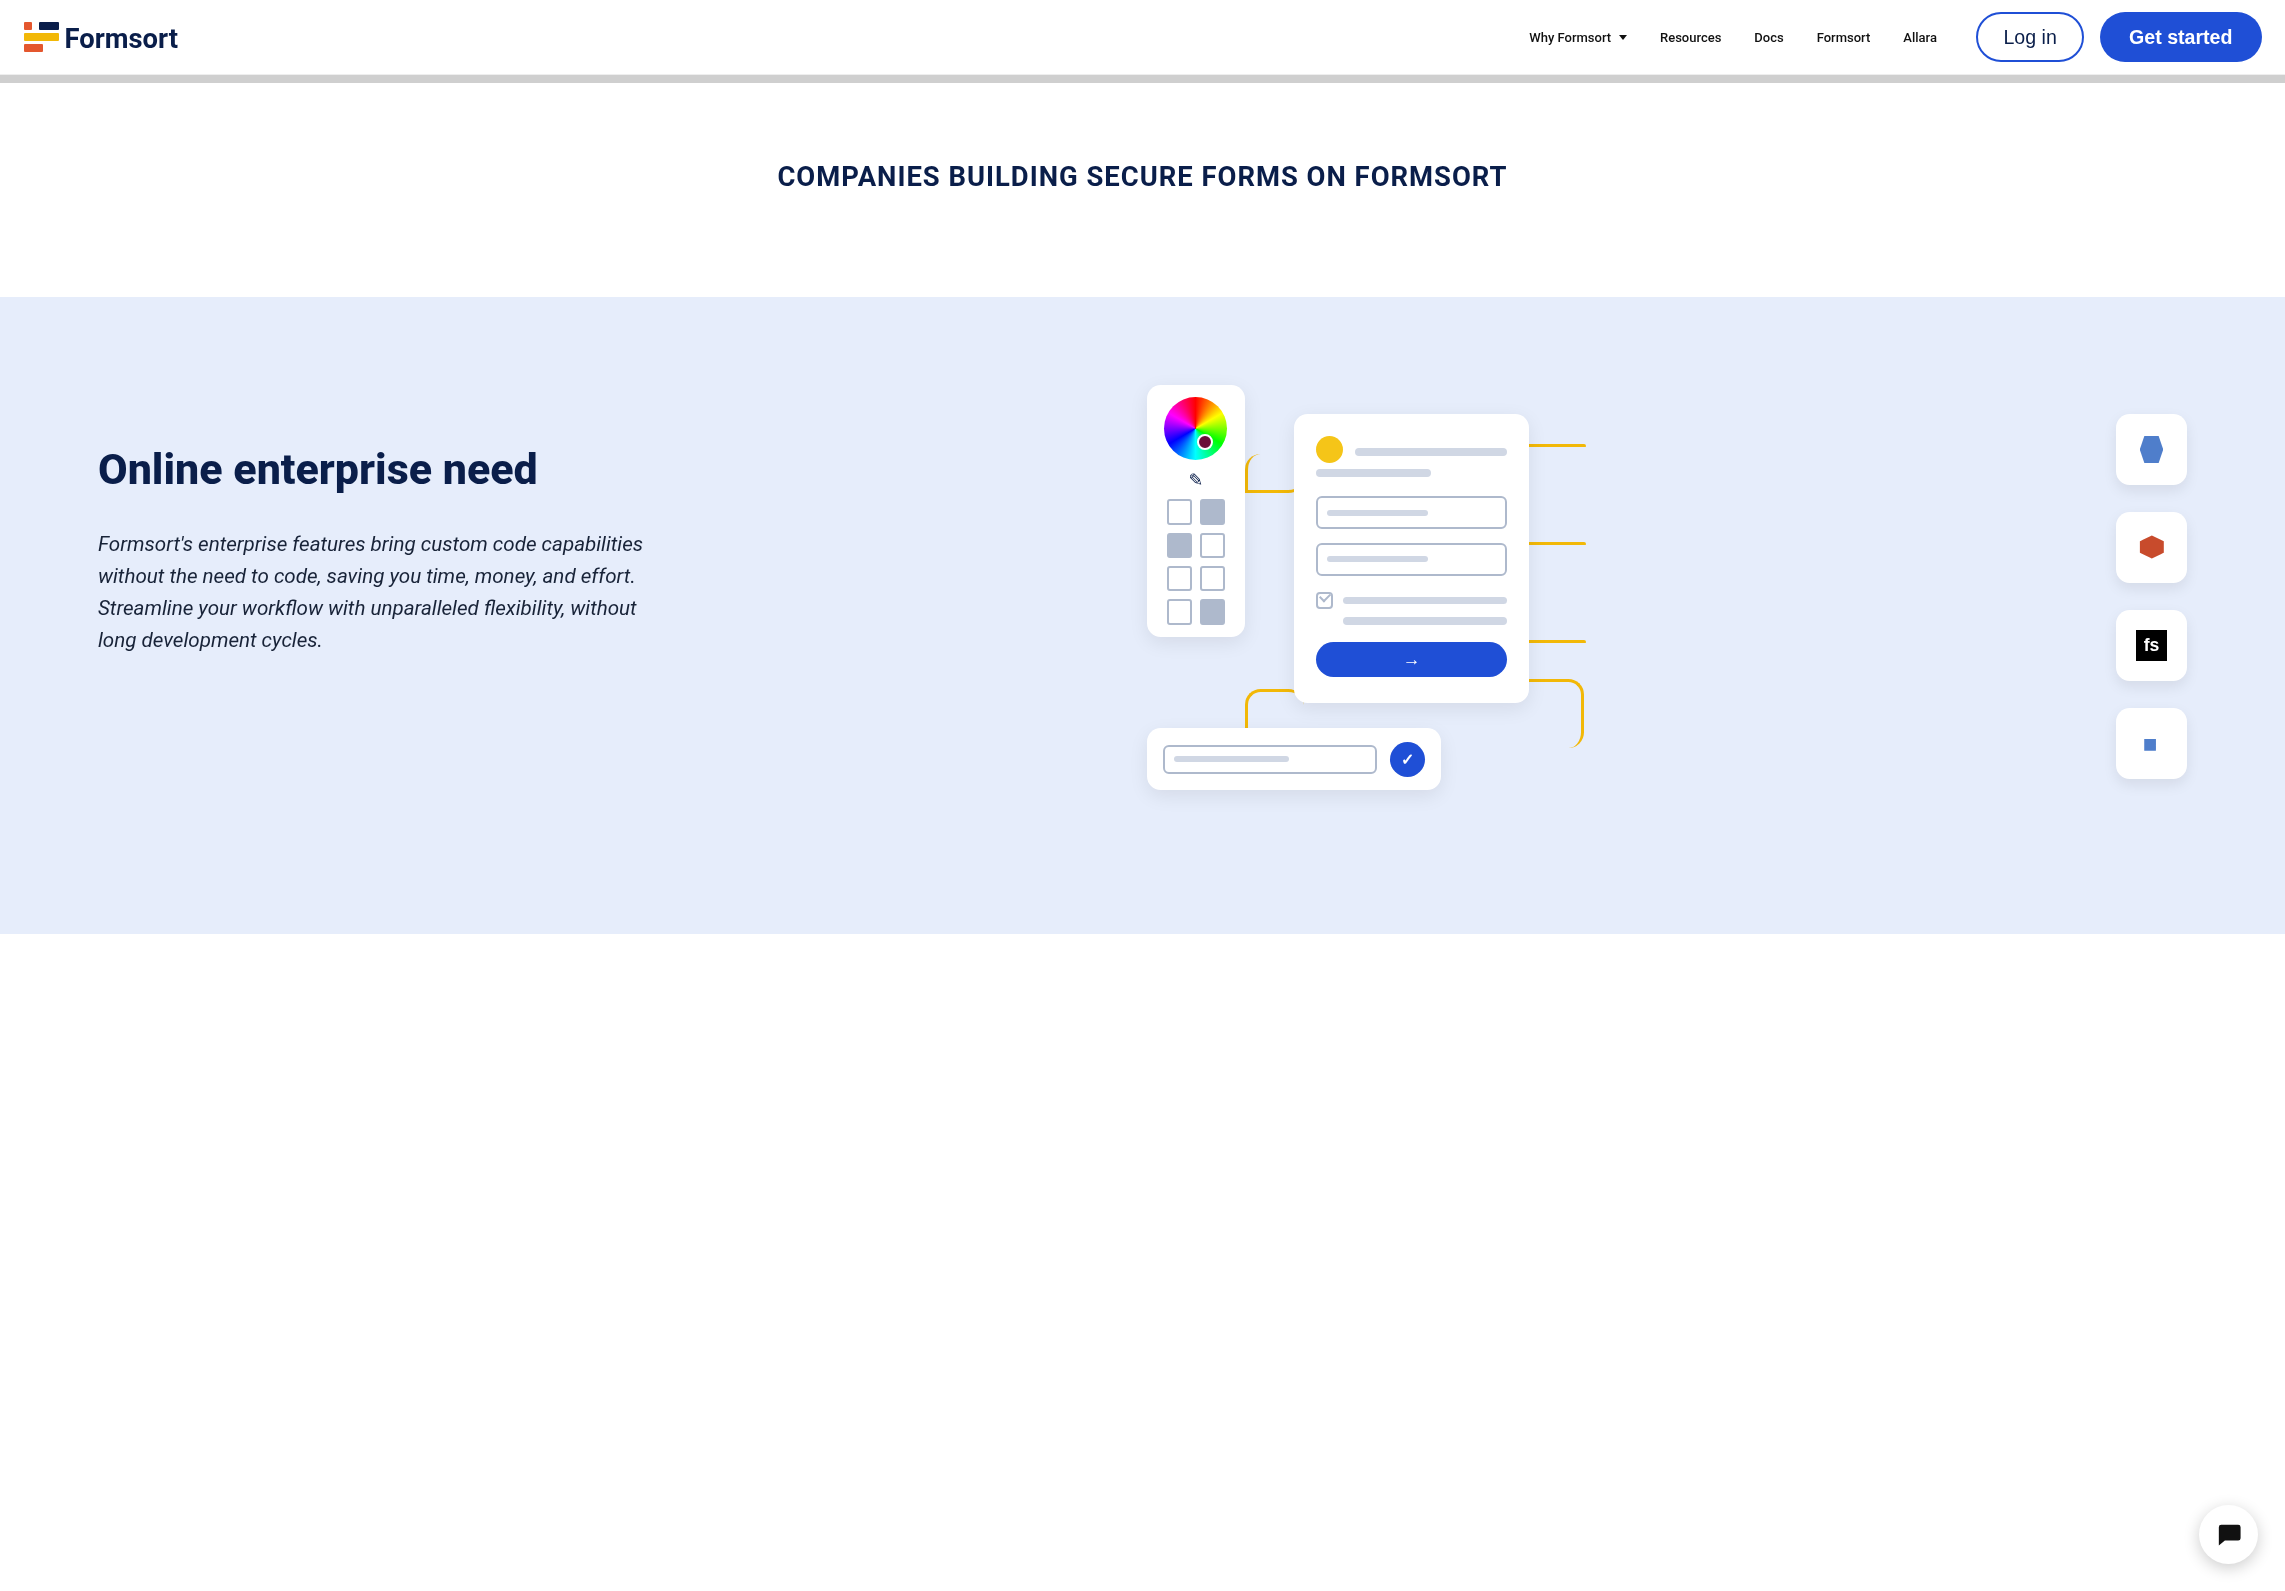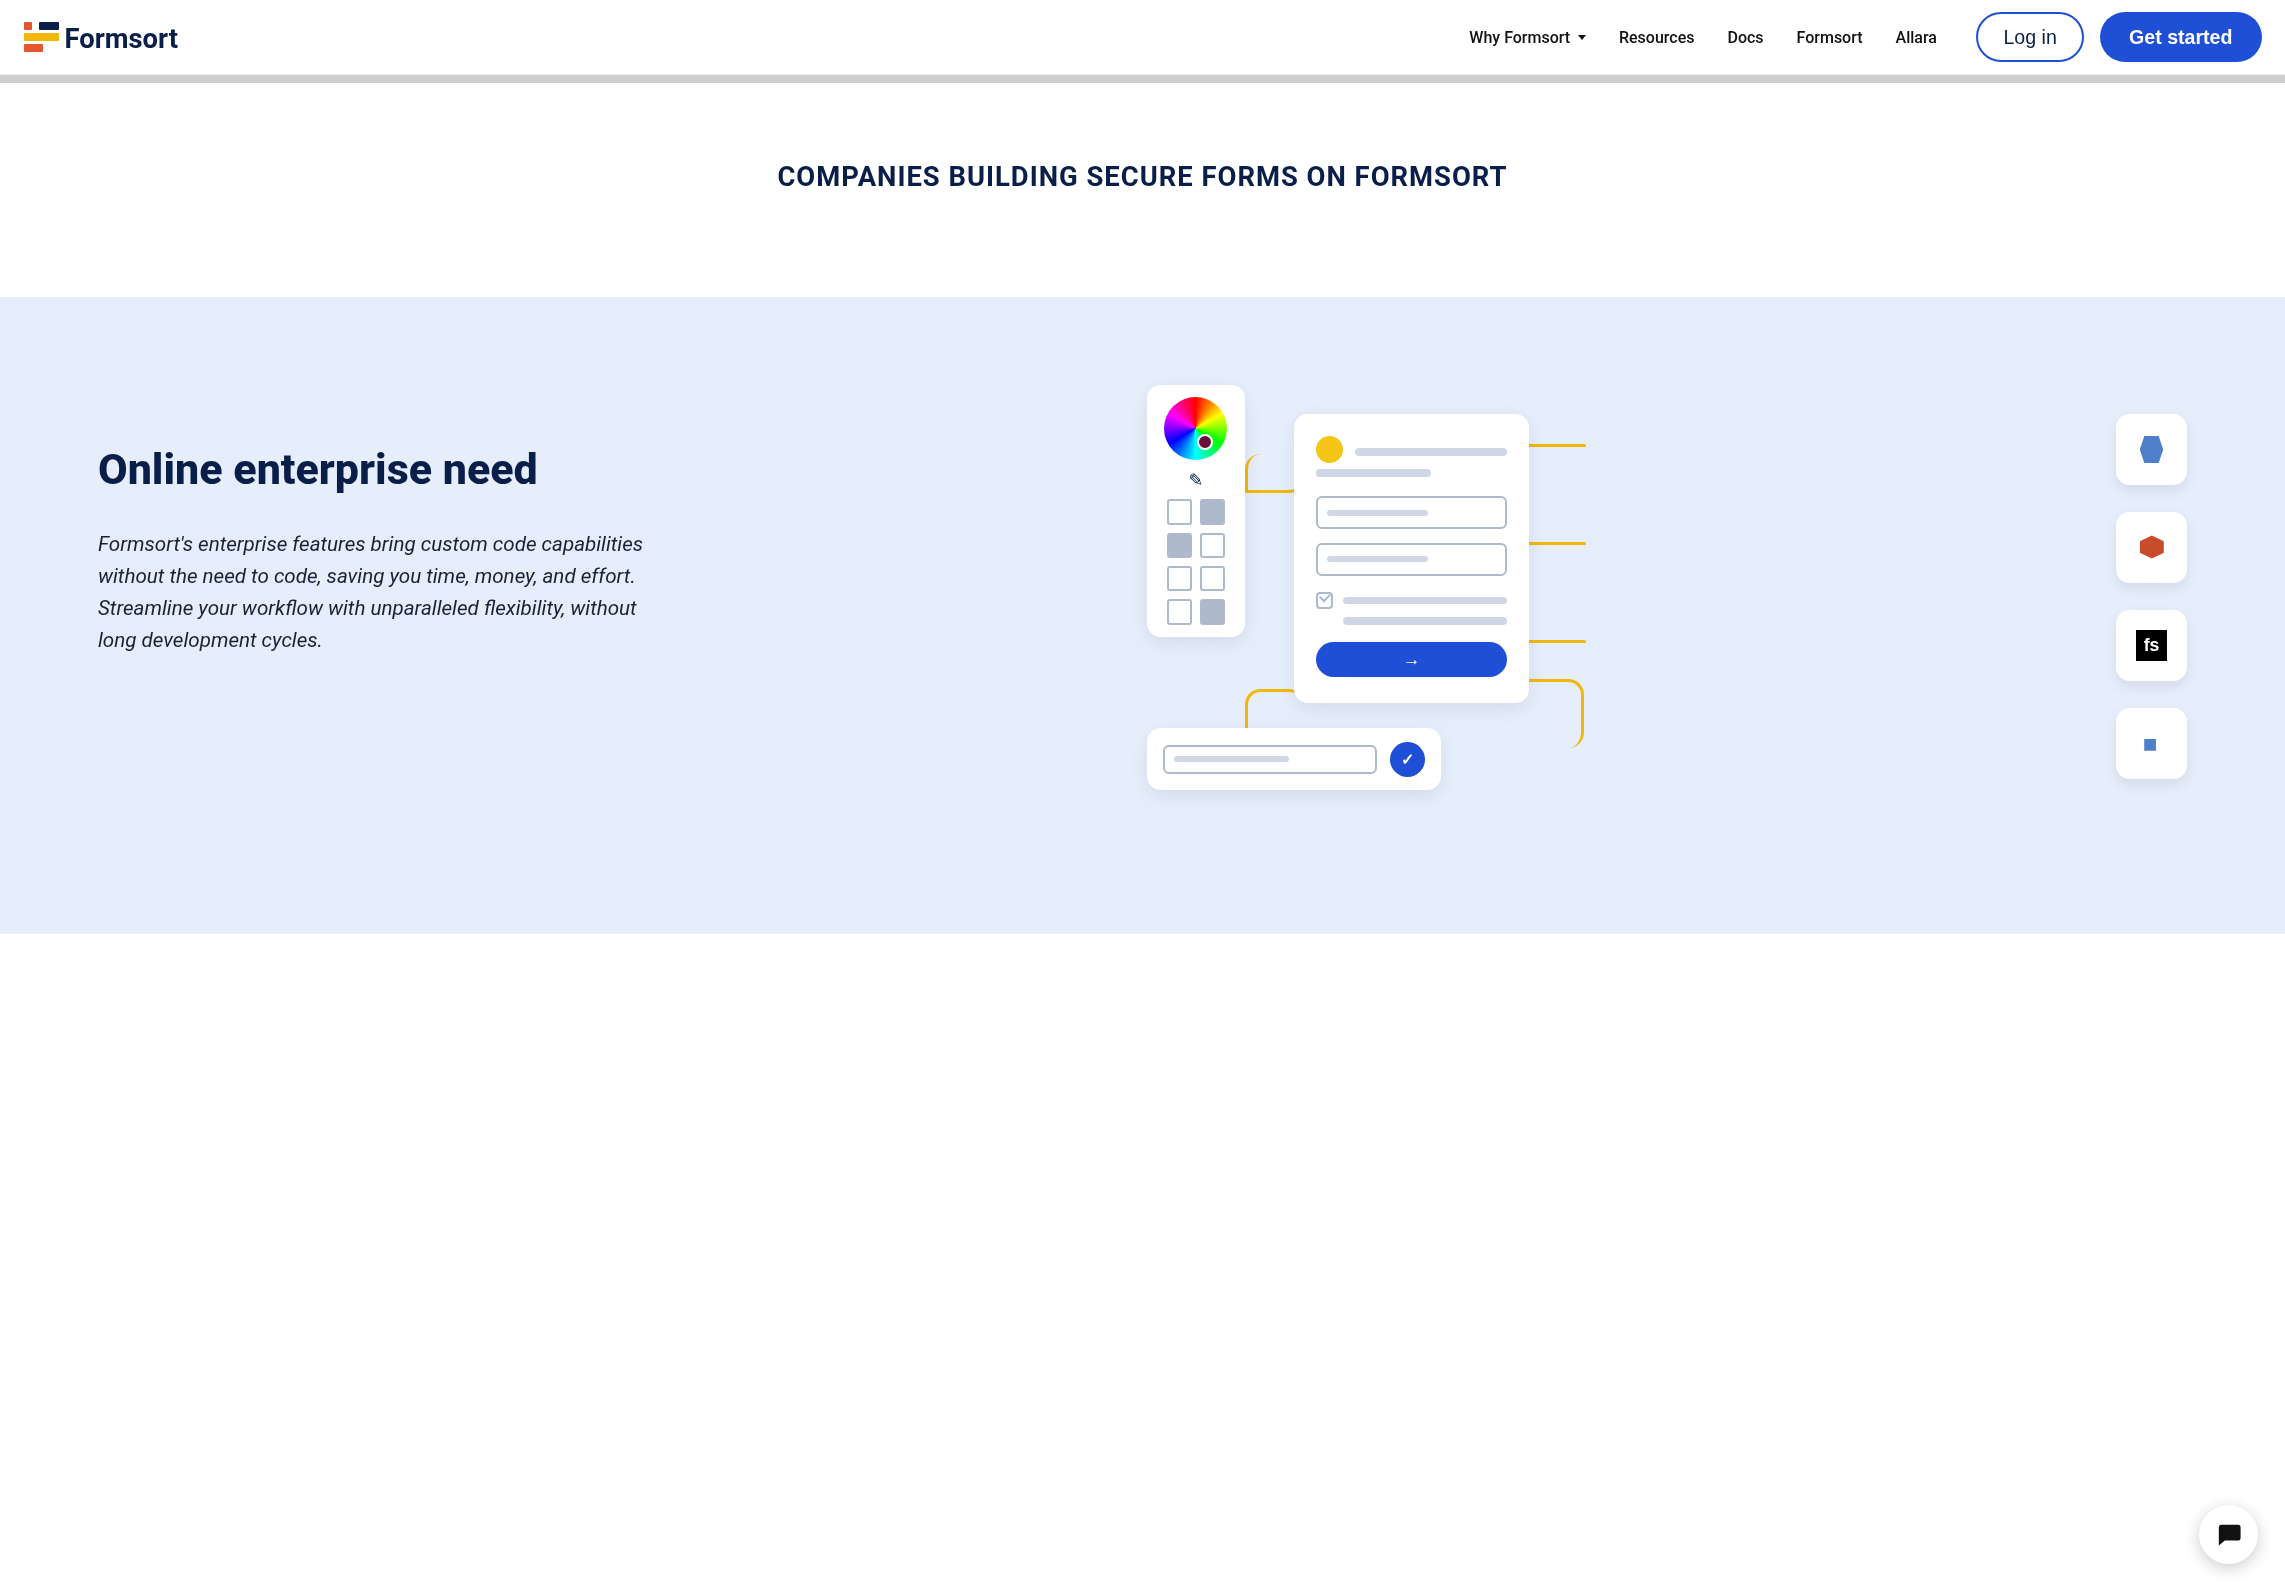--- a/index.html
+++ b/index.html
@@ -28,21 +28,21 @@
   }
   .logo-mark span { position: absolute; display:block; border-radius:1px; }
   .lm-r { left:0; top:2px; width:8.8px; height:8.8px; background:#e4572e; border-radius:50%; }
   .lm-n { right:0; top:2px; width:19.6px; height:8.8px; background:#0a1e4a; }
   .lm-y { left:0; top:13.7px; width:35px; height:7.8px; background:#f2b807; }
   .lm-o { left:0; top:24.5px; width:19.6px; height:7.8px; background:#e4572e; }
   .logo-text { font-size: 27.4px; font-weight: 700; color:#0a1e4a; }
 
   nav.primary {
     display:flex; align-items:center; gap: 33px;
-    font-size: 16px; font-weight:500; color:#111;
+    font-size: 13px; font-weight:500; color:#111;
   }
   nav.primary .nav-item {
     display:flex; align-items:center; gap:7.8px; cursor:pointer;
   }
   .caret {
     width:0;height:0;border-left:4.9px solid transparent;border-right:4.9px solid transparent;border-top:5.9px solid #111;
   }
 
   .auth-wrap { display:flex; align-items:center; gap:15.7px; margin-left:39px; }
   .btn-login {

